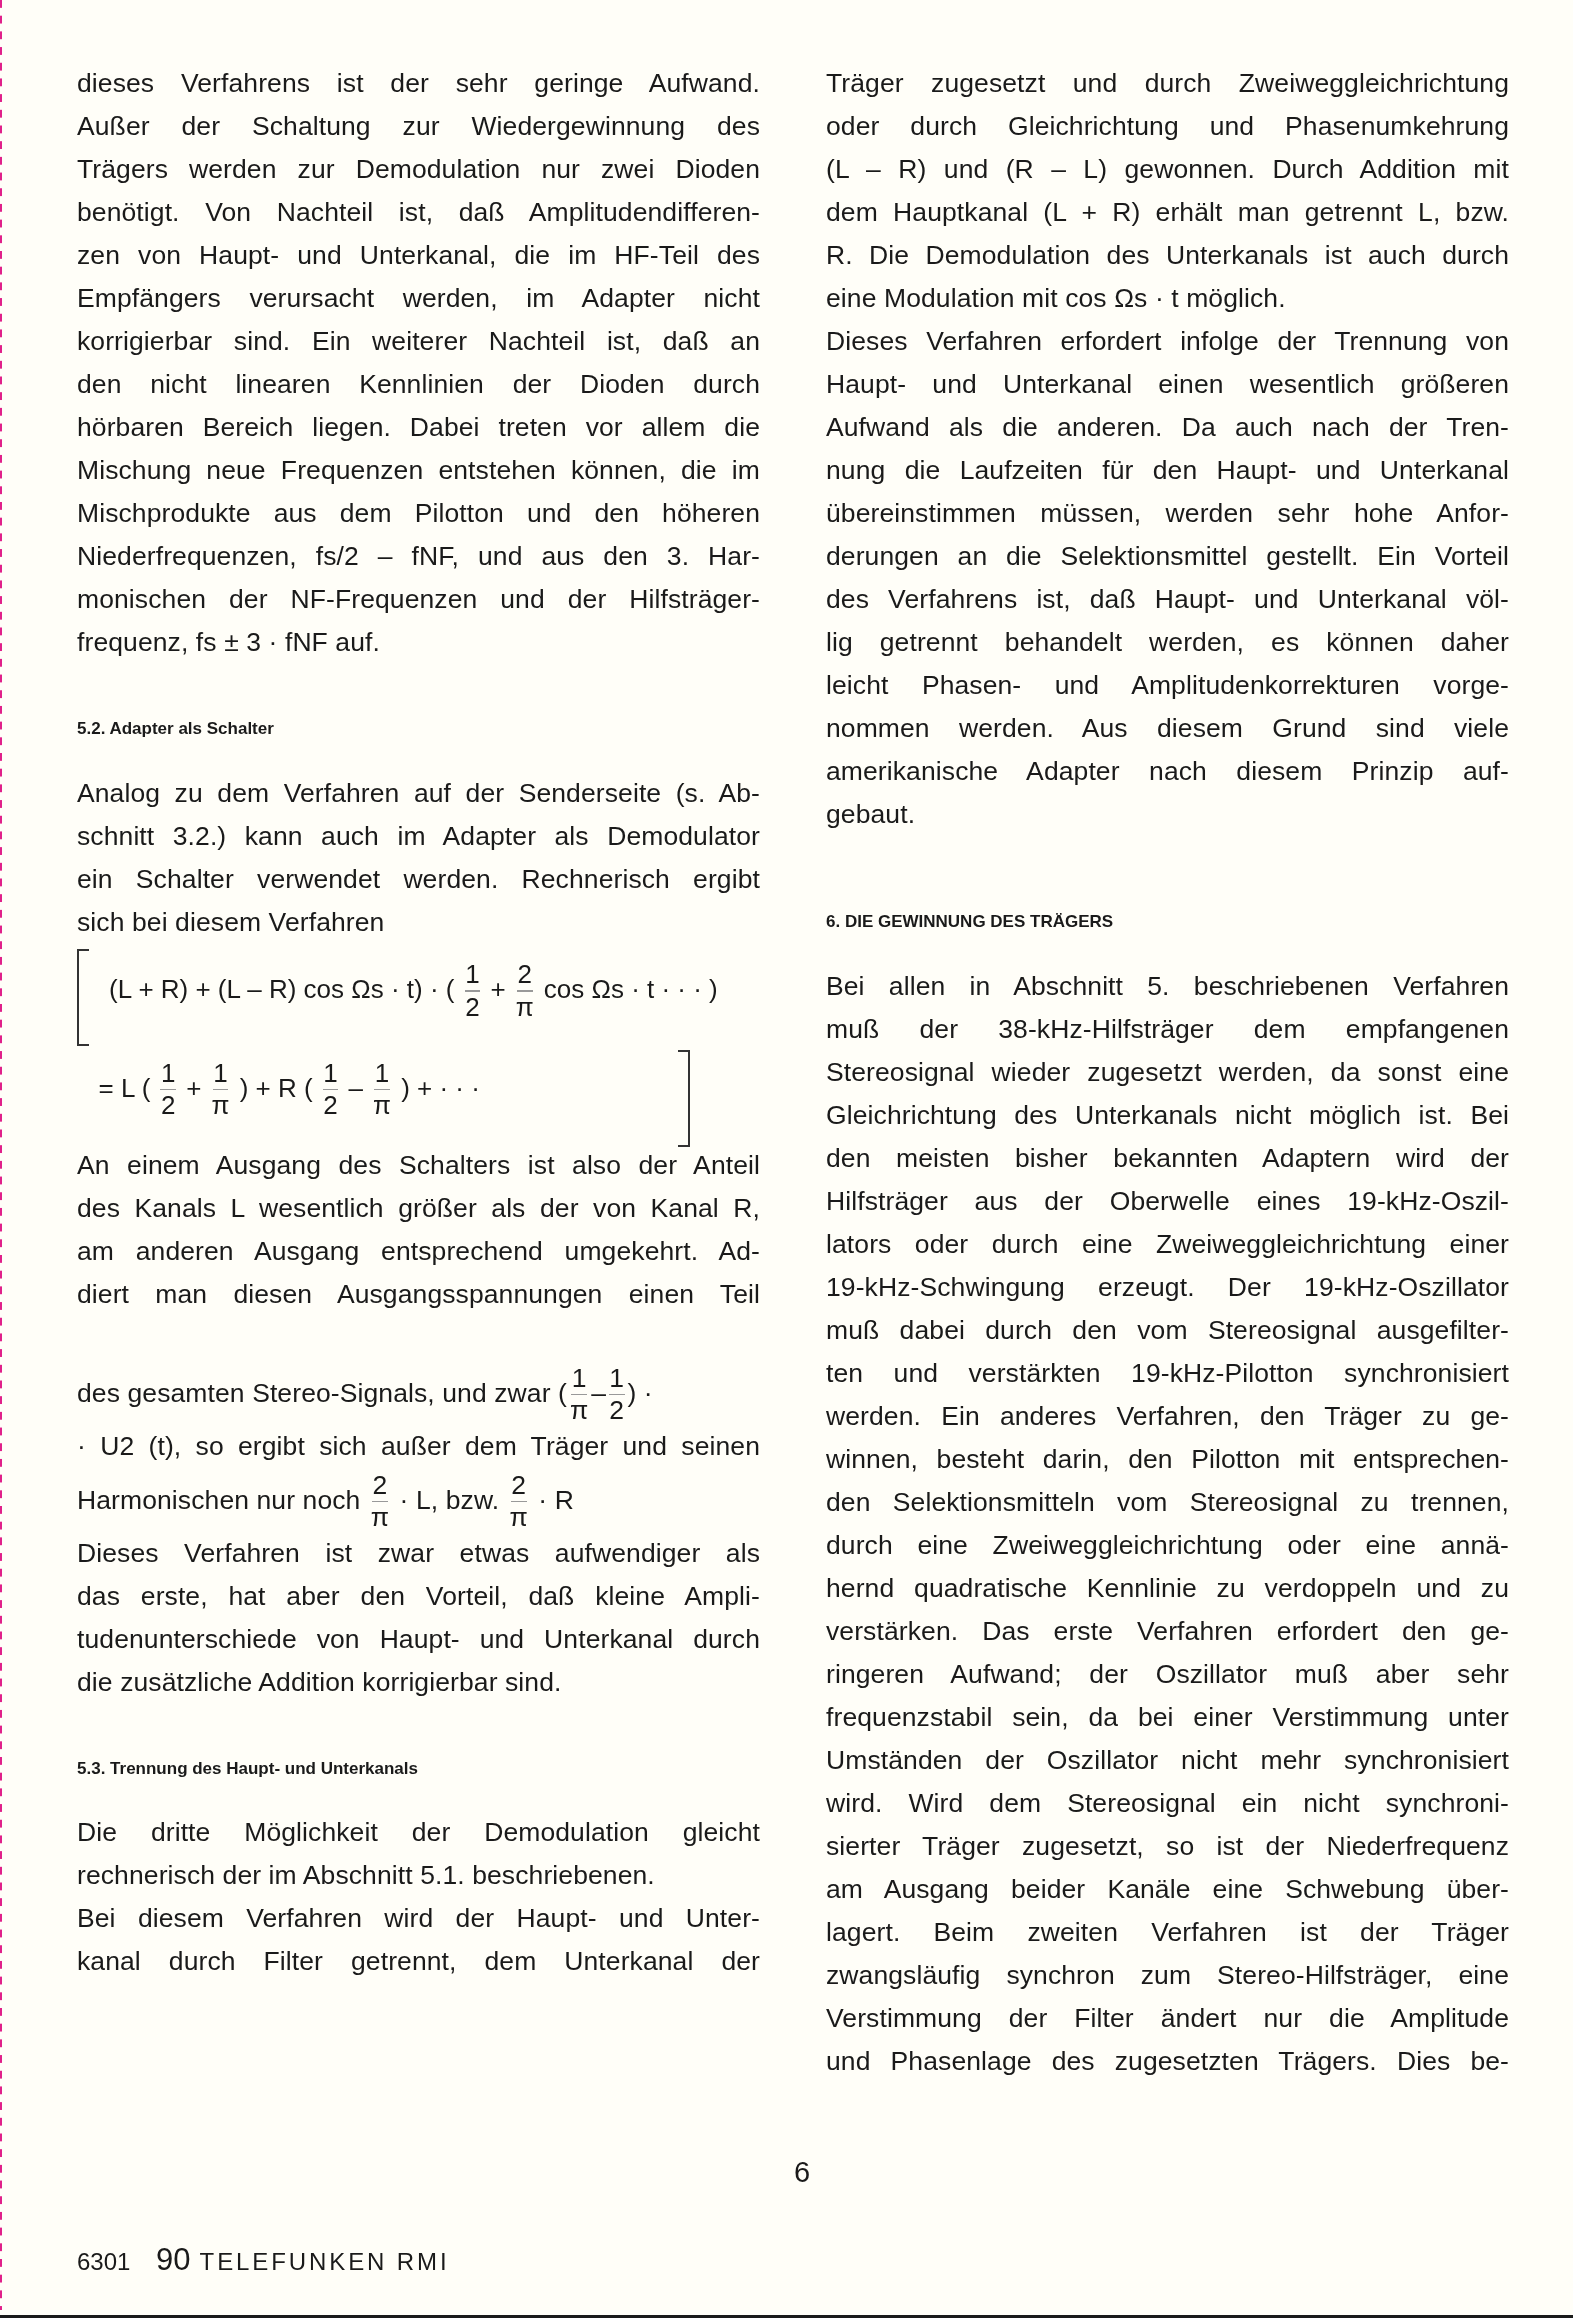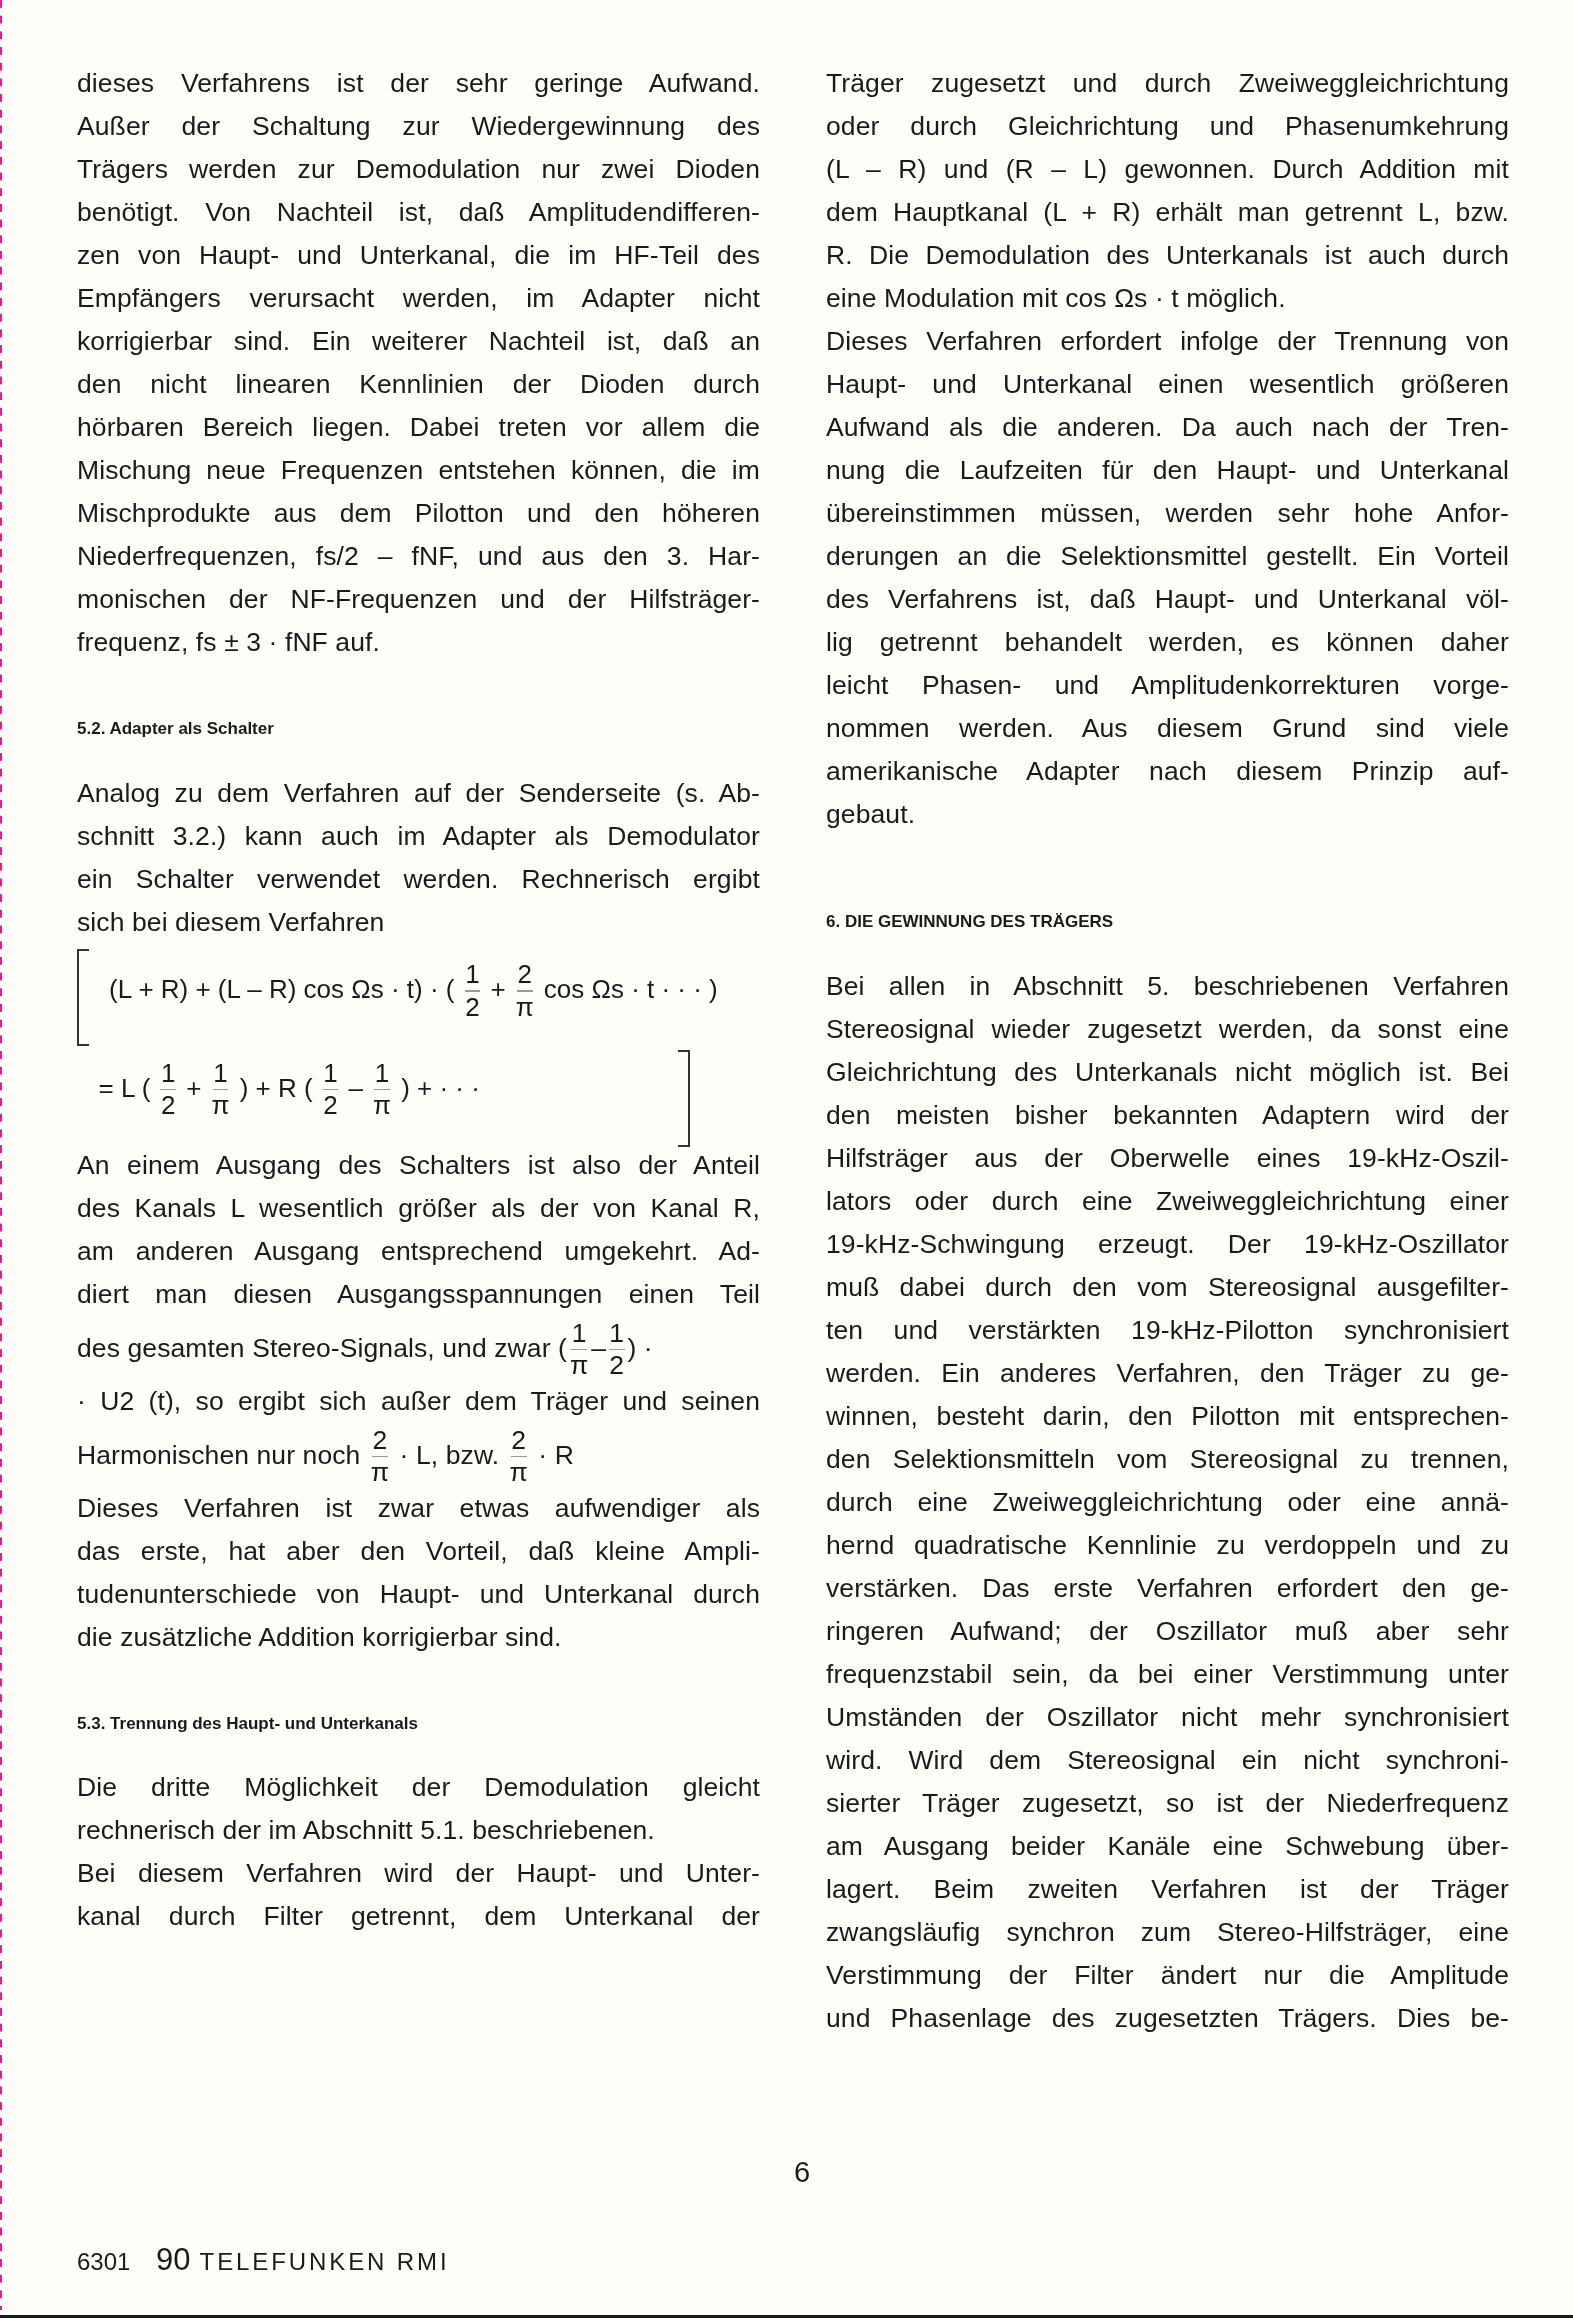--- a/index.html
+++ b/index.html
@@ -118,21 +118,21 @@
       <span>) + · · ·</span>
     </div>
     <div class="bracket-r"></div>
   </div>
 
   <div>
     <div class="line">An einem Ausgang des Schalters ist also der Anteil</div>
     <div class="line">des Kanals L wesentlich größer als der von Kanal R,</div>
     <div class="line">am anderen Ausgang entsprechend umgekehrt. Ad-</div>
     <div class="line">diert man diesen Ausgangsspannungen einen Teil</div>
-    <div class="line last" style="height:64px; line-height:64px;">
+    <div class="line last" style="height:64px; line-height:64px;margin-top:45px;">
       <span>des gesamten Stereo-Signals, und zwar (</span><span class="frac">
           <span>1</span>
           <span class="bar"></span>
           <span>π</span>
         </span><span>–</span><span class="frac">
           <span>1</span>
           <span class="bar"></span>
           <span>2</span>
         </span><span>) ·</span>
     </div>
@@ -190,20 +190,21 @@
     <div class="line">amerikanische Adapter nach diesem Prinzip auf-</div>
     <div class="line last">gebaut.</div>
   </div>
 
   <div class="gap" style="height:64px;"></div>
   <div class="heading">6. DIE GEWINNUNG DES TRÄGERS</div>
   <div class="gap-s"></div>
 
   <div>
     <div class="line">Bei allen in Abschnitt 5. beschriebenen Verfahren</div>
+    <div class="line">muß der 38-kHz-Hilfsträger dem empfangenen</div>
     <div class="line">Stereosignal wieder zugesetzt werden, da sonst eine</div>
     <div class="line">Gleichrichtung des Unterkanals nicht möglich ist. Bei</div>
     <div class="line">den meisten bisher bekannten Adaptern wird der</div>
     <div class="line">Hilfsträger aus der Oberwelle eines 19-kHz-Oszil-</div>
     <div class="line">lators oder durch eine Zweiweggleichrichtung einer</div>
     <div class="line">19-kHz-Schwingung erzeugt. Der 19-kHz-Oszillator</div>
     <div class="line">muß dabei durch den vom Stereosignal ausgefilter-</div>
     <div class="line">ten und verstärkten 19-kHz-Pilotton synchronisiert</div>
     <div class="line">werden. Ein anderes Verfahren, den Träger zu ge-</div>
     <div class="line">winnen, besteht darin, den Pilotton mit entsprechen-</div>

